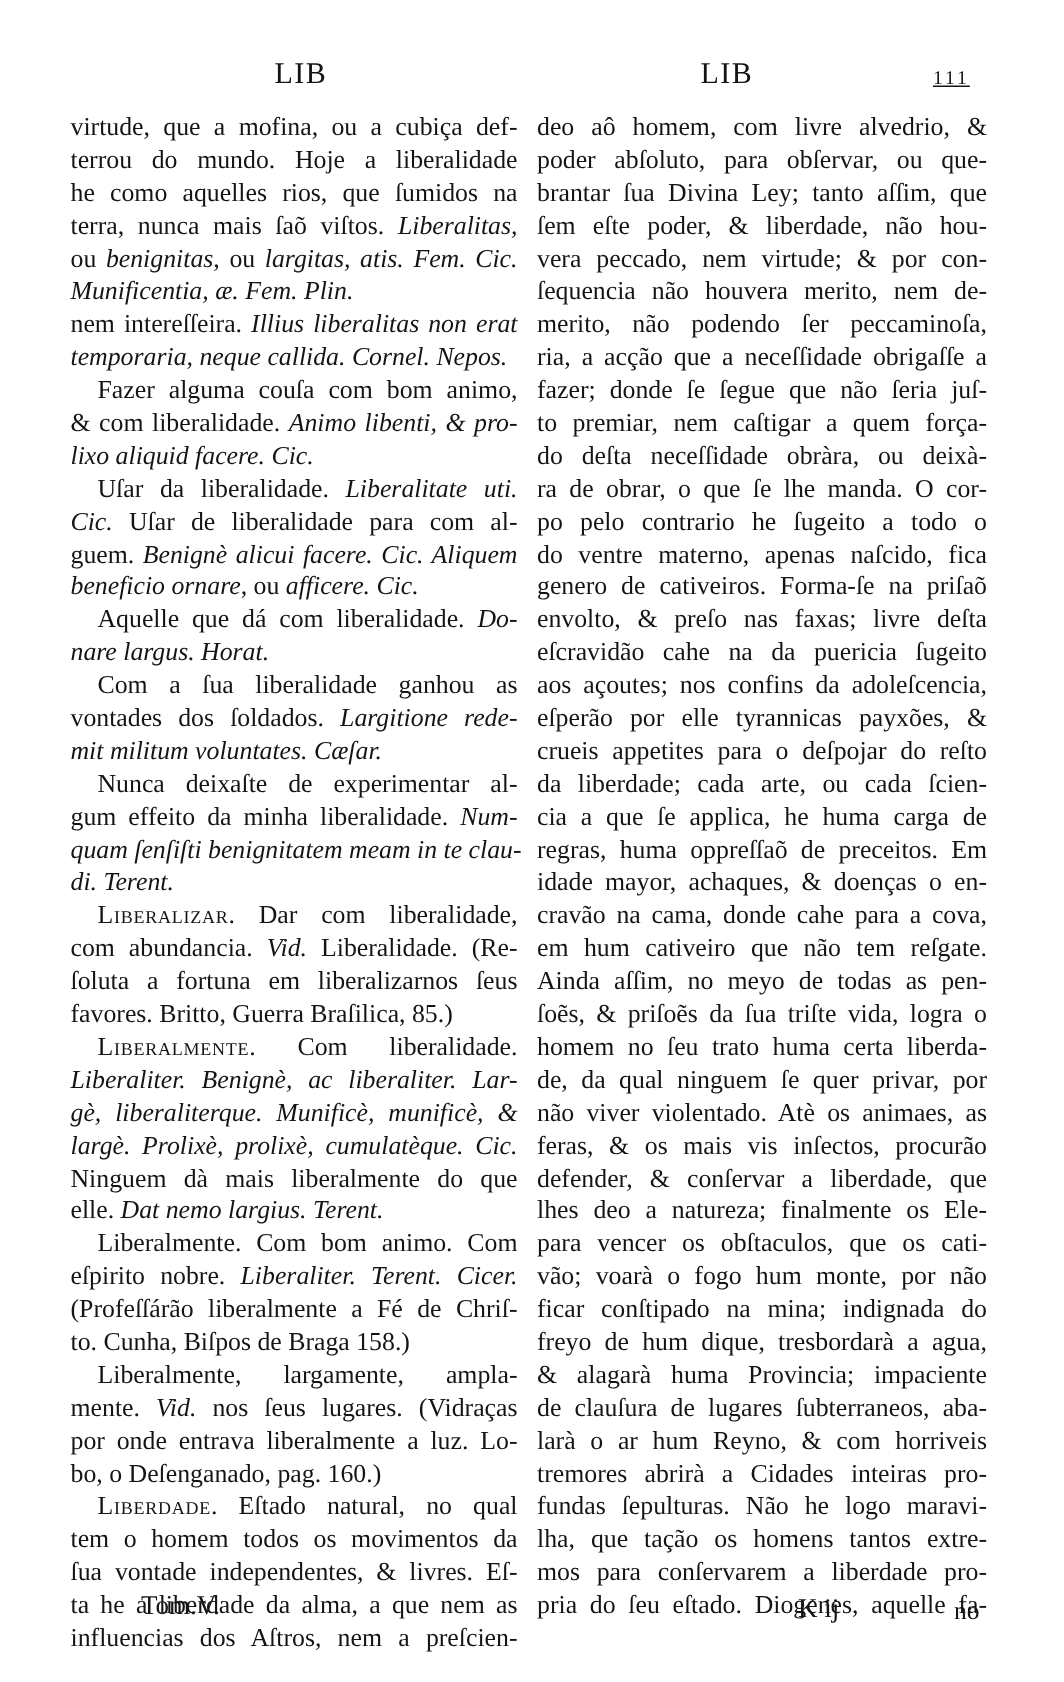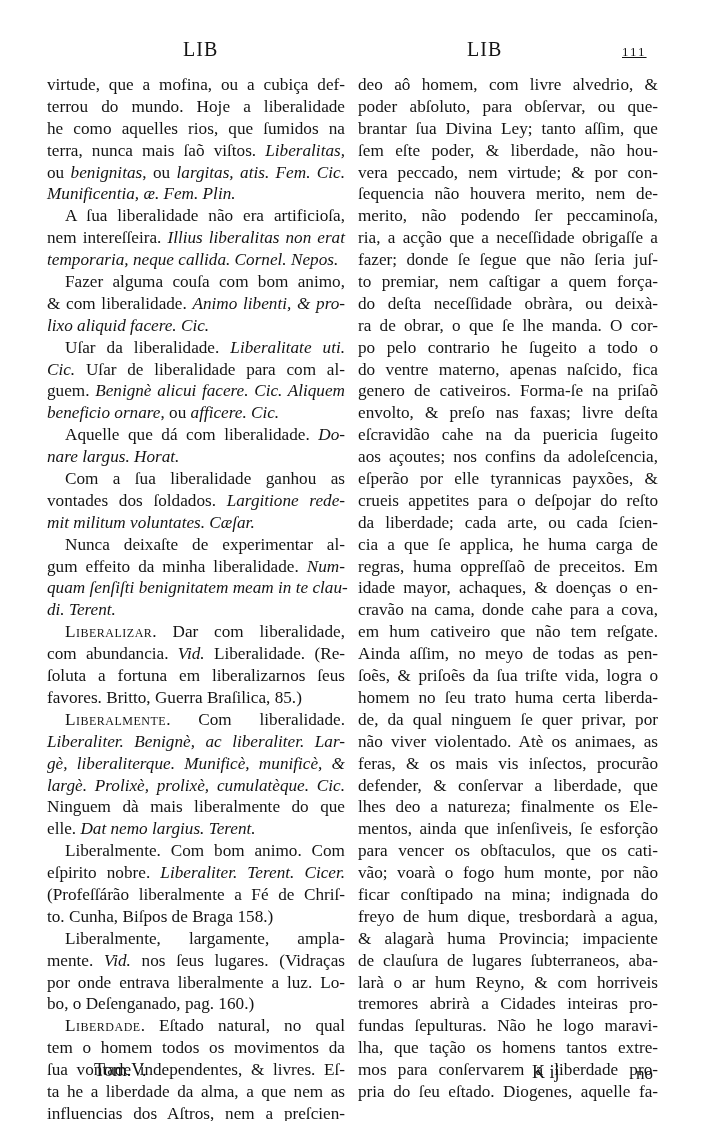--- a/index.html
+++ b/index.html
@@ -41,21 +41,20 @@
   <div class="head" id="head-right">LIB</div>
   <div id="page-num">111</div>
 
   <div class="col" id="col-left">
       <span class="line"><span>virtude, que a mofina, ou a cubiça def-</span></span>
       <span class="line"><span>terrou do mundo. Hoje a liberalidade</span></span>
       <span class="line"><span>he como aquelles rios, que ſumidos na</span></span>
       <span class="line"><span>terra, nunca mais ſaõ viſtos. </span><span class="it">Liberalitas,</span></span>
       <span class="line"><span>ou </span><span class="it">benignitas</span><span>, ou </span><span class="it">largitas, atis. Fem. Cic.</span></span>
       <span class="line last"><span class="it">Munificentia, æ. Fem. Plin.</span></span>
-      <span class="line indent"><span>A ſua liberalidade não era artificioſa,</span></span>
       <span class="line"><span>nem intereſſeira. </span><span class="it">Illius liberalitas non erat</span></span>
       <span class="line last"><span class="it">temporaria, neque callida. Cornel. Nepos.</span></span>
       <span class="line indent"><span>Fazer alguma couſa com bom animo,</span></span>
       <span class="line"><span>&amp; com liberalidade. </span><span class="it">Animo libenti, &amp; pro-</span></span>
       <span class="line last"><span class="it">lixo aliquid facere. Cic.</span></span>
       <span class="line indent"><span>Uſar da liberalidade. </span><span class="it">Liberalitate uti.</span></span>
       <span class="line"><span class="it">Cic.</span><span> Uſar de liberalidade para com al-</span></span>
       <span class="line"><span>guem. </span><span class="it">Benignè alicui facere. Cic. Aliquem</span></span>
       <span class="line last"><span class="it">beneficio ornare</span><span>, ou </span><span class="it">afficere. Cic.</span></span>
       <span class="line indent"><span>Aquelle que dá com liberalidade. </span><span class="it">Do-</span></span>
@@ -119,21 +118,20 @@
       <span class="line"><span>cravão na cama, donde cahe para a cova,</span></span>
       <span class="line"><span>em hum cativeiro que não tem reſgate.</span></span>
       <span class="line"><span>Ainda aſſim, no meyo de todas as pen-</span></span>
       <span class="line"><span>ſoẽs, &amp; priſoẽs da ſua triſte vida, logra o</span></span>
       <span class="line"><span>homem no ſeu trato huma certa liberda-</span></span>
       <span class="line"><span>de, da qual ninguem ſe quer privar, por</span></span>
       <span class="line"><span>não viver violentado. Atè os animaes, as</span></span>
       <span class="line"><span>feras, &amp; os mais vis inſectos, procurão</span></span>
       <span class="line"><span>defender, &amp; conſervar a liberdade, que</span></span>
       <span class="line"><span>lhes deo a natureza; finalmente os Ele-</span></span>
-      <span class="line"><span>mentos, ainda que inſenſiveis, ſe esforção</span></span>
       <span class="line"><span>para vencer os obſtaculos, que os cati-</span></span>
       <span class="line"><span>vão; voarà o fogo hum monte, por não</span></span>
       <span class="line"><span>ficar conſtipado na mina; indignada do</span></span>
       <span class="line"><span>freyo de hum dique, tresbordarà a agua,</span></span>
       <span class="line"><span>&amp; alagarà huma Provincia; impaciente</span></span>
       <span class="line"><span>de clauſura de lugares ſubterraneos, aba-</span></span>
       <span class="line"><span>larà o ar hum Reyno, &amp; com horriveis</span></span>
       <span class="line"><span>tremores abrirà a Cidades inteiras pro-</span></span>
       <span class="line"><span>fundas ſepulturas. Não he logo maravi-</span></span>
       <span class="line"><span>lha, que tação os homens tantos extre-</span></span>

